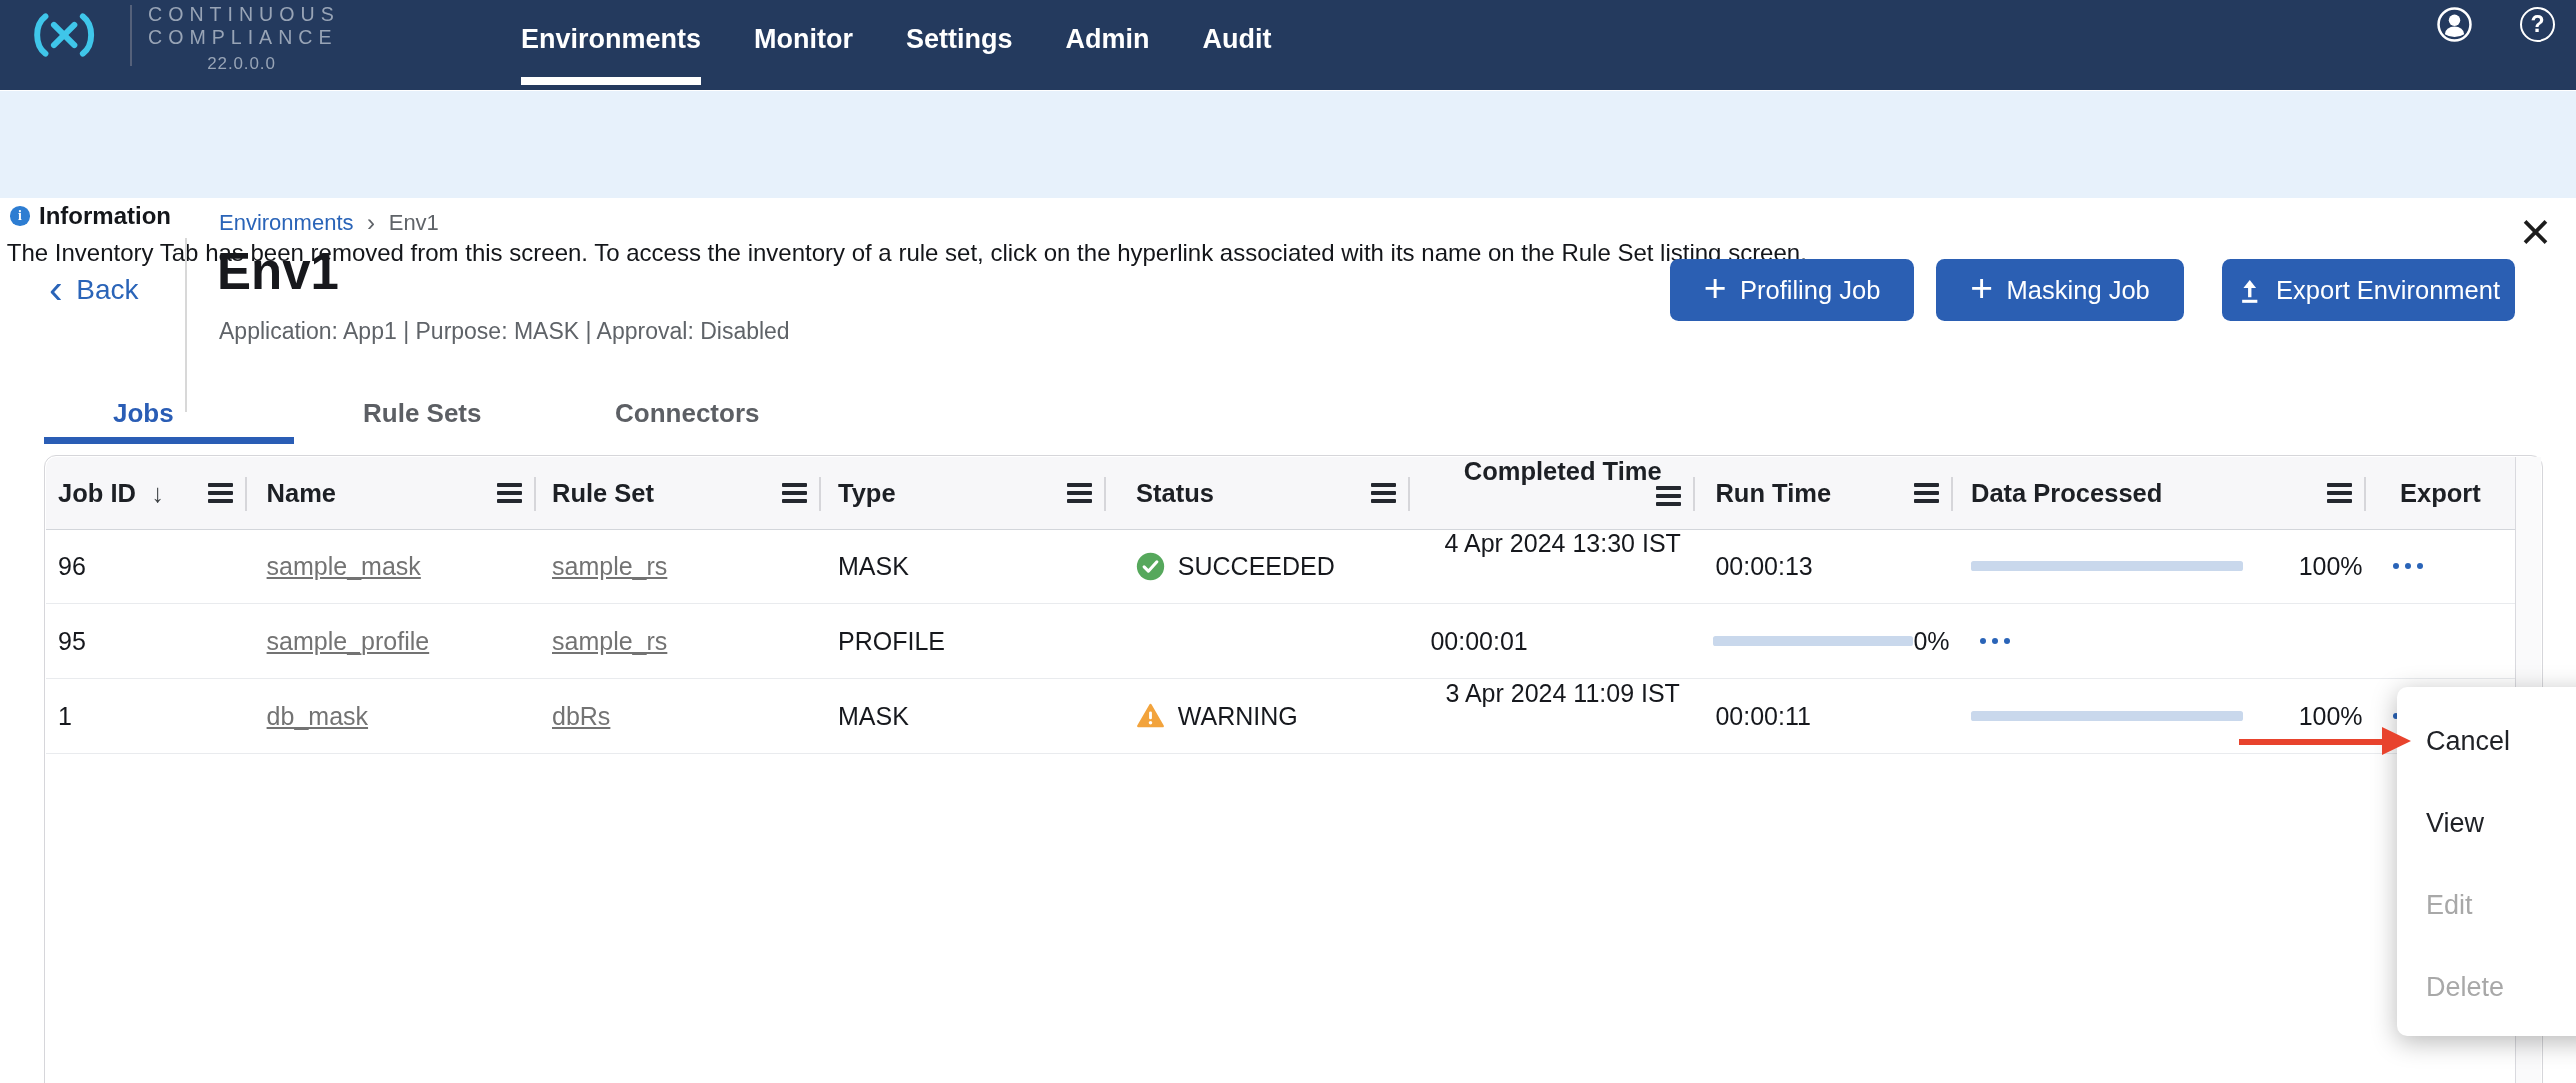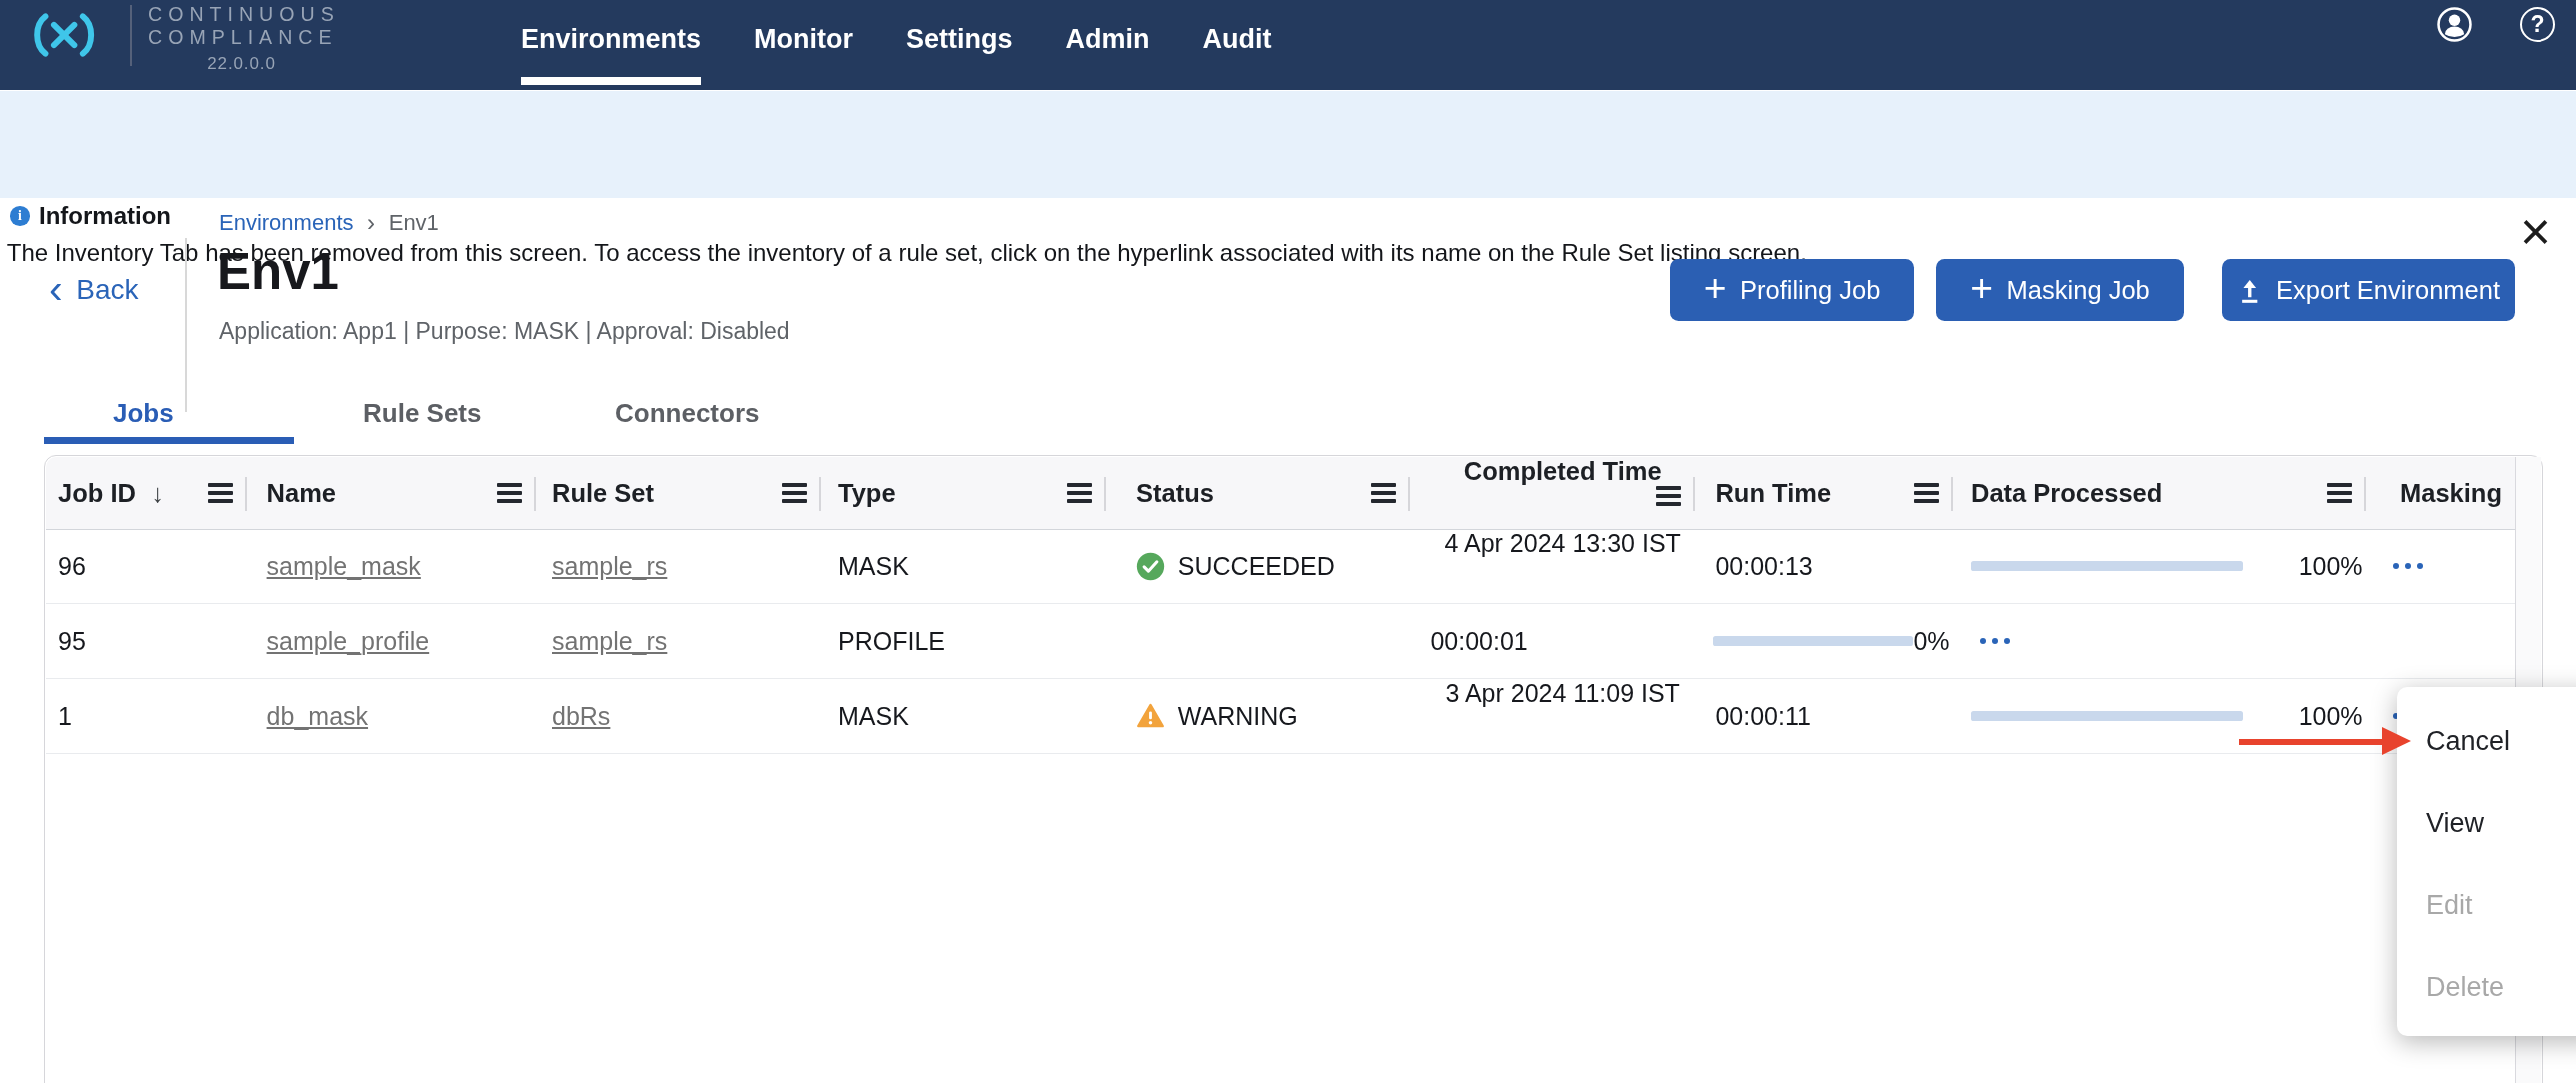--- a/index.html
+++ b/index.html
@@ -237,21 +237,21 @@
   </div>
   <div class="th pl8 hsep">
     <span>Data Processed</span>
     <span class="hamb">
         <i></i>
         <i></i>
         <i></i>
       </span>
   </div>
   <div class="th pl9">
-    <span>Masking</span>
+    <span>Export</span>
   </div>
 </div>
 
 <div class="trow grid" style="top:529px;">
   <div class="td pl1">96</div>
   <div class="td pl2">
       <span class="cell-link">sample_mask</span>
     </div>
   <div class="td pl3">
       <span class="cell-link">sample_rs</span>

